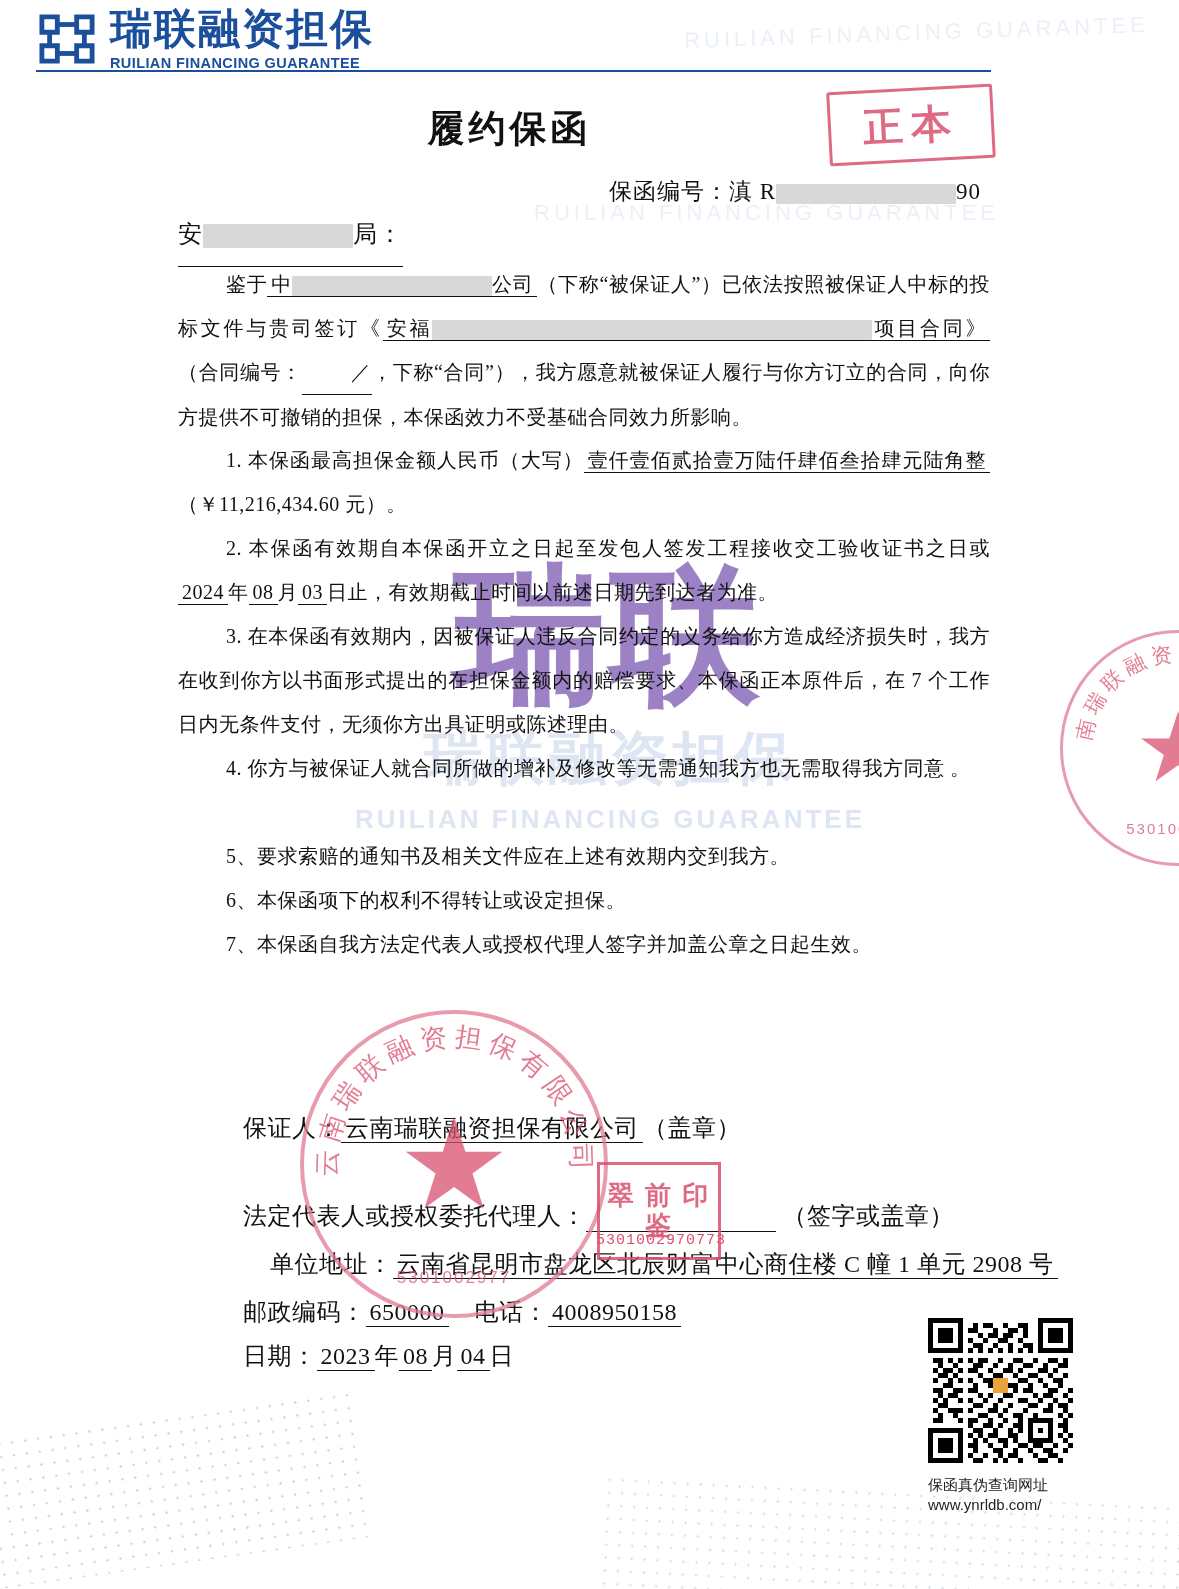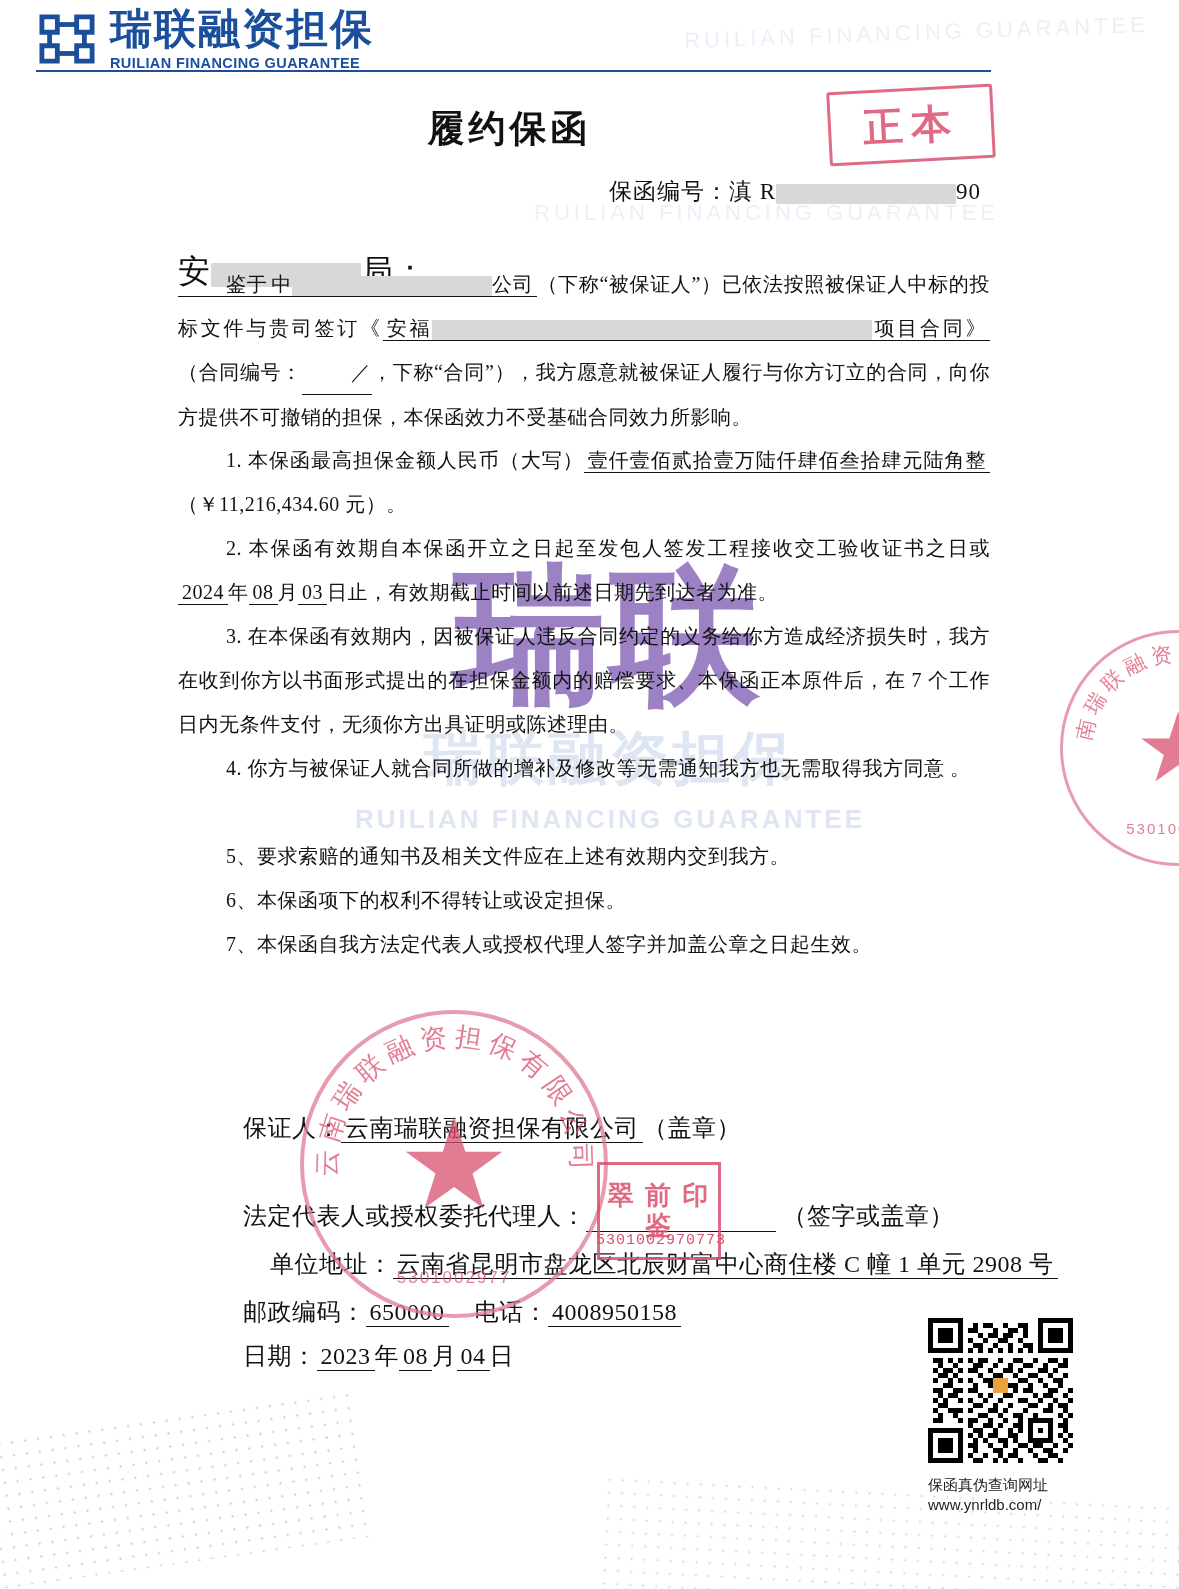--- a/index.html
+++ b/index.html
@@ -127,25 +127,24 @@
   .redact{
     display:inline-block;vertical-align:middle;
     background:#d8d8d8;
     border-radius:1px;
     height:20px;
   }
   .redact.tall{height:24px;}
 
   .addressee{
     position:absolute;left:178px;top:218px;
-    font-size:32px;letter-spacing:1px;
+    font-size:24px;letter-spacing:1px;
     border-bottom:1.6px solid #111;
-    padding-bottom:2px;
+    padding-bottom:16px;
     white-space:nowrap;
-    margin-top:32px;
   }
 
   .para{
     position:absolute;
     left:178px;width:812px;
     font-size:20px;
     line-height:44px;
     letter-spacing:.5px;
     text-align:justify;
   }

